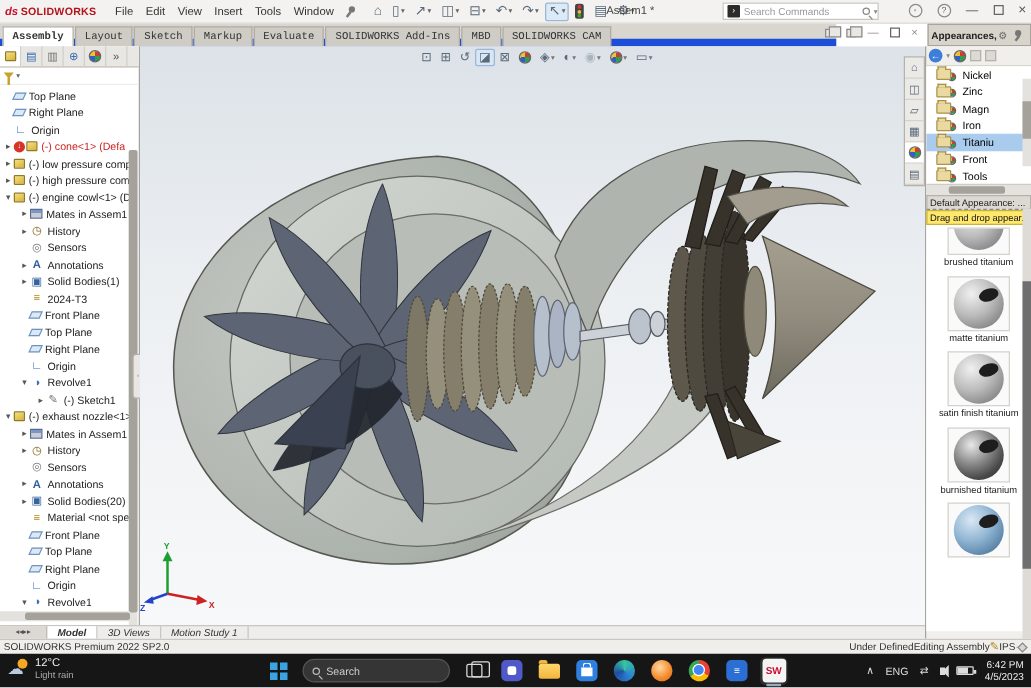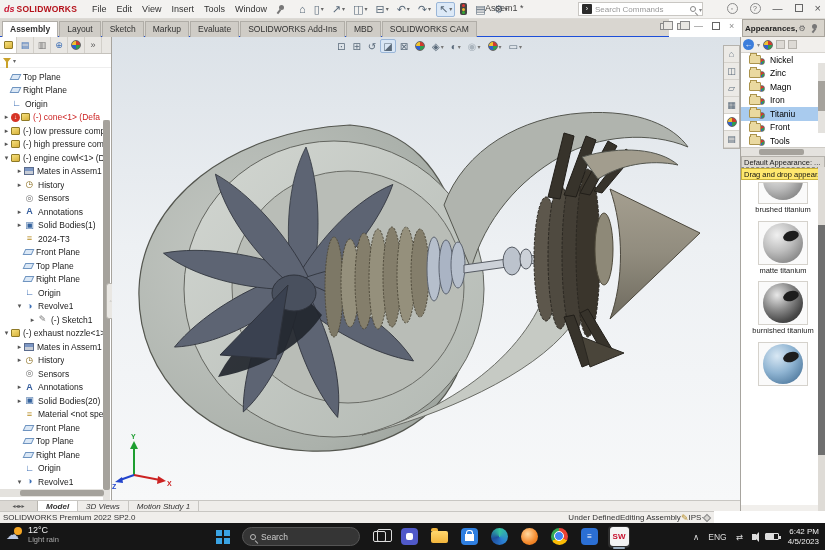--- a/index.html
+++ b/index.html
@@ -27,21 +27,21 @@
   #cmd-search { position:absolute; left:578px; top:2px; width:125px; height:14px; background:#fff; border:1px solid #c9c7c3; display:flex; align-items:center; font-size:8px; color:#999; }
   #cmd-search .swbox { width:10px; height:10px; background:#2b2b2b; color:#fff; font-size:7px; line-height:10px; text-align:center; margin:0 3px; border-radius:1px; }
   .mag { width:6px; height:6px; border:1.2px solid #888; border-radius:50%; position:relative; display:inline-block; }
   .mag::after { content:""; position:absolute; width:1.2px; height:4px; background:#888; left:5px; top:5px; transform:rotate(-45deg); }
   #cmd-search .dd { font-size:6px; color:#888; margin-left:3px; }
   .circbtn { width:11px; height:11px; border:1px solid #8a8a8a; border-radius:50%; font-size:7px; line-height:9px; text-align:center; color:#666; display:inline-block; }
   #win-ctrls { position:absolute; right:4px; top:2px; display:flex; align-items:center; gap:12px; color:#555; font-size:10px; }
   .restic { width:8px; height:8px; border:1px solid #666; display:inline-block; }
 
   
-  #tabrow { left:0; top:19px; width:669px; height:18px; background:#d9d6d0; border-bottom:1px solid #1d4ed8; }
+  #tabrow { left:0; top:19px; width:669px; height:18px; background:#d9d6d0; border-bottom:6px solid #1d4ed8;font-family:Liberation Mono, monospace; }
   #cmdtabs { display:flex; height:18px; align-items:flex-end; padding-left:2px; }
   .ctab { font-size:8.5px; color:#333; padding:2px 7px 3px; border:1px solid #b0ada7; border-bottom:none; background:#cfccc6; margin-right:1px; white-space:nowrap; }
   .ctab.active { background:#fff; font-weight:bold; }
   #innerwin { position:absolute; left:660px; top:21px; display:flex; align-items:center; gap:9px; color:#8a8a8a; font-size:9px; }
   .cascade { width:8px; height:7px; border:1px solid #8a8a8a; position:relative; display:inline-block; background:#e9e7e3; }
   .cascade::before { content:""; position:absolute; left:2px; top:-3px; width:8px; height:7px; border:1px solid #8a8a8a; background:#e9e7e3; }
 
   
   #pane-header { left:742px; top:19px; width:83px; height:18px; background:#d8d4cc; border:1px solid #a8a49c; display:flex; align-items:center; font-size:8px; font-weight:bold; color:#222; padding:0 2px; }
   #pane-header .gear { font-size:8px; color:#666; margin:0 1px; }
@@ -111,21 +111,21 @@
   .swatch.clip .sphere { margin-top:-26px; }
   .swatch.clip .tile { height:22px; }
   #sw-vscroll { position:absolute; right:0; top:130px; width:7px; height:344px; background:#dedbd6; }
   #sw-vscroll .thumb { position:absolute; top:58px; left:0; width:7px; height:230px; background:#6f6f6f; }
 
   
   #doc-tabs { left:0; top:500px; width:740px; height:11px; background:#efedea; border-top:1px solid #c8c6c2; display:flex; align-items:stretch; font-size:8px; color:#333; }
   #tab-pager { width:38px; background:#dcd9d4; border-right:1px solid #b8b5af; font-size:6px; color:#555; text-align:center; line-height:10px; }
   .dtab { padding:0 8px; border-right:1px solid #c8c6c2; display:flex; align-items:center; }
   .dtab.active { background:#fff; font-weight:bold; }
-  #statusbar { left:0; top:511px; width:714px; height:12px; background:#f0eeeb; border-top:1px solid #c8c6c2; display:flex; align-items:center; font-size:8px; color:#333; }
+  #statusbar { left:0; top:511px; width:825px; height:12px; background:#f0eeeb; border-top:1px solid #c8c6c2; display:flex; align-items:center; font-size:8px; color:#333; }
   #status-left { margin-left:3px; }
   #status-right { position:absolute; right:4px; display:flex; align-items:center; gap:0; }
   .tagic { width:6px; height:6px; border:1px solid #8a8a8a; transform:rotate(45deg); background:#d9d7d3; display:inline-block; }
 
   
   #taskbar { left:0; top:523px; width:825px; height:27px; background:#161616; color:#eee; }
   #weather { position:absolute; left:6px; top:2px; display:flex; align-items:center; gap:4px; }
   #weather .wic { position:relative; width:18px; height:16px; }
   #weather .sun { position:absolute; width:8px; height:8px; background:#f5a623; border-radius:50%; left:8px; top:0; }
   #weather .cld { position:absolute; font-size:13px; color:#bcc9e2; left:0; top:0; }
@@ -682,20 +682,26 @@
           <span class="cap">brushed titanium</span>
         </div>
         <div class="swatch">
           <span class="tile">
             <span class="sphere"></span>
           </span>
           <span class="cap">matte titanium</span>
         </div>
         <div class="swatch">
           <span class="tile">
+            <span class="sphere"></span>
+          </span>
+          <span class="cap">satin finish titanium</span>
+        </div>
+        <div class="swatch">
+          <span class="tile">
             <span class="sphere dark"></span>
           </span>
           <span class="cap">burnished titanium</span>
         </div>
         <div class="swatch">
           <span class="tile">
             <span class="sphere blue"></span>
           </span>
         </div>
       </div>

